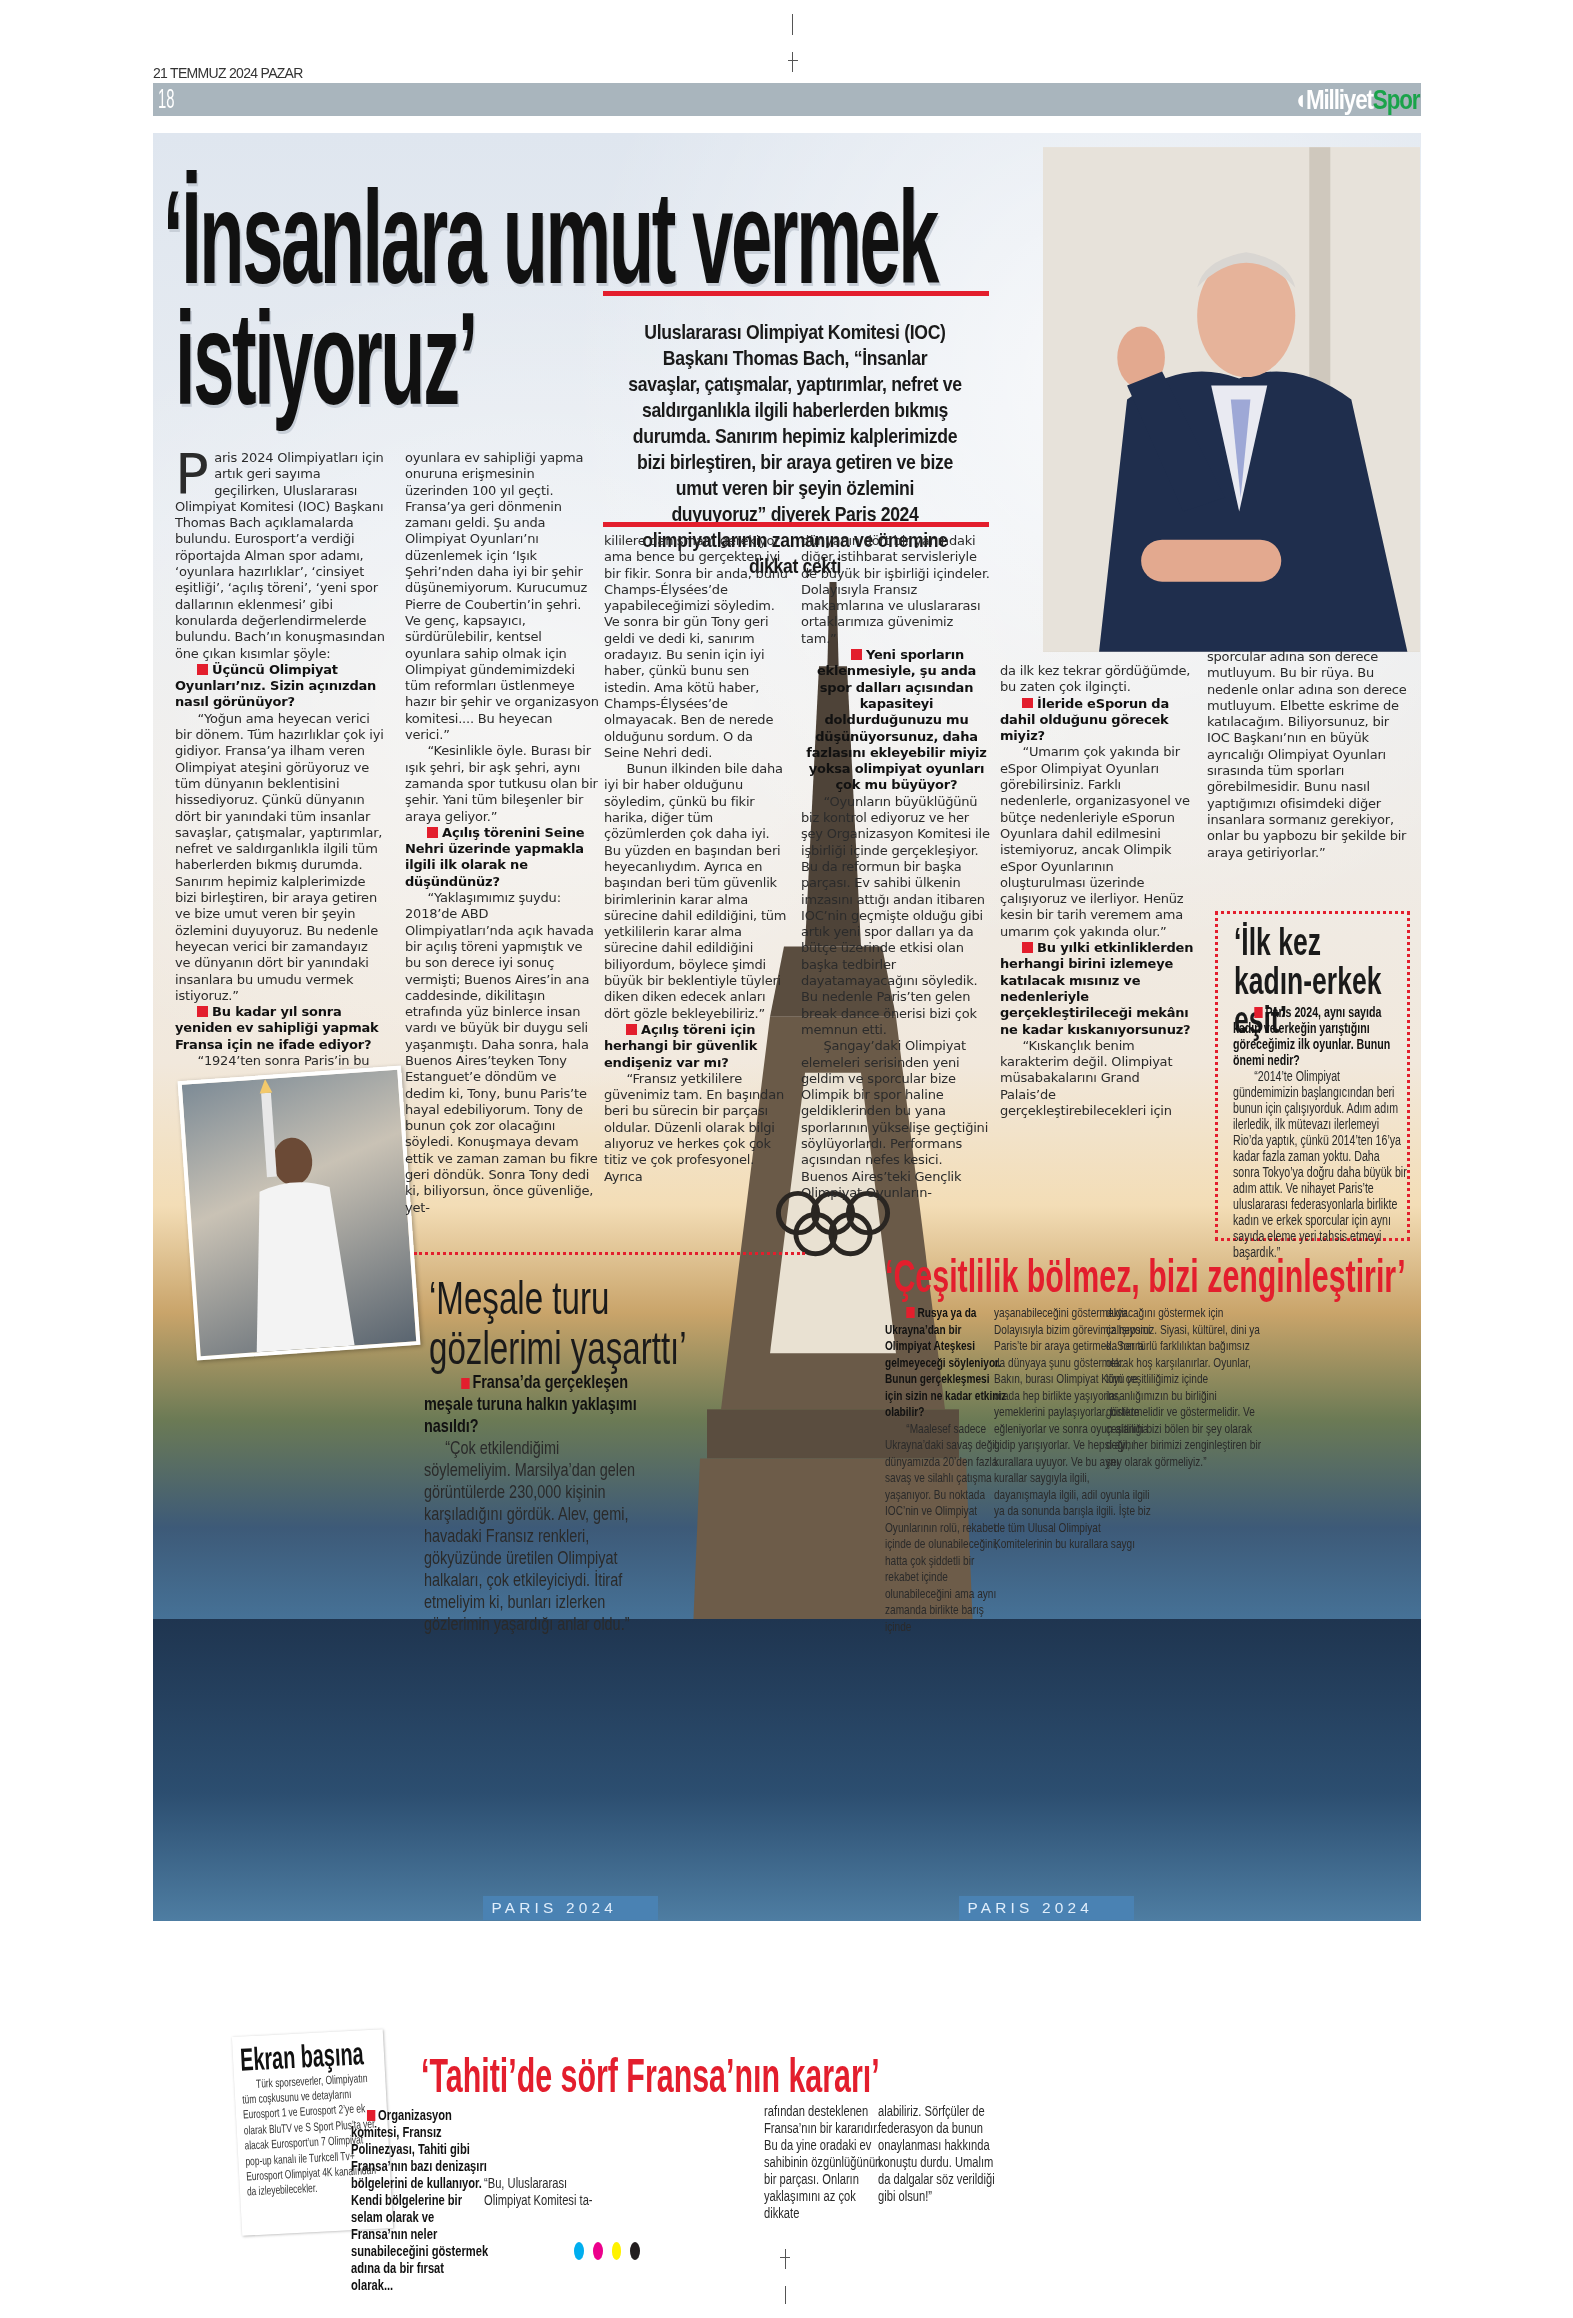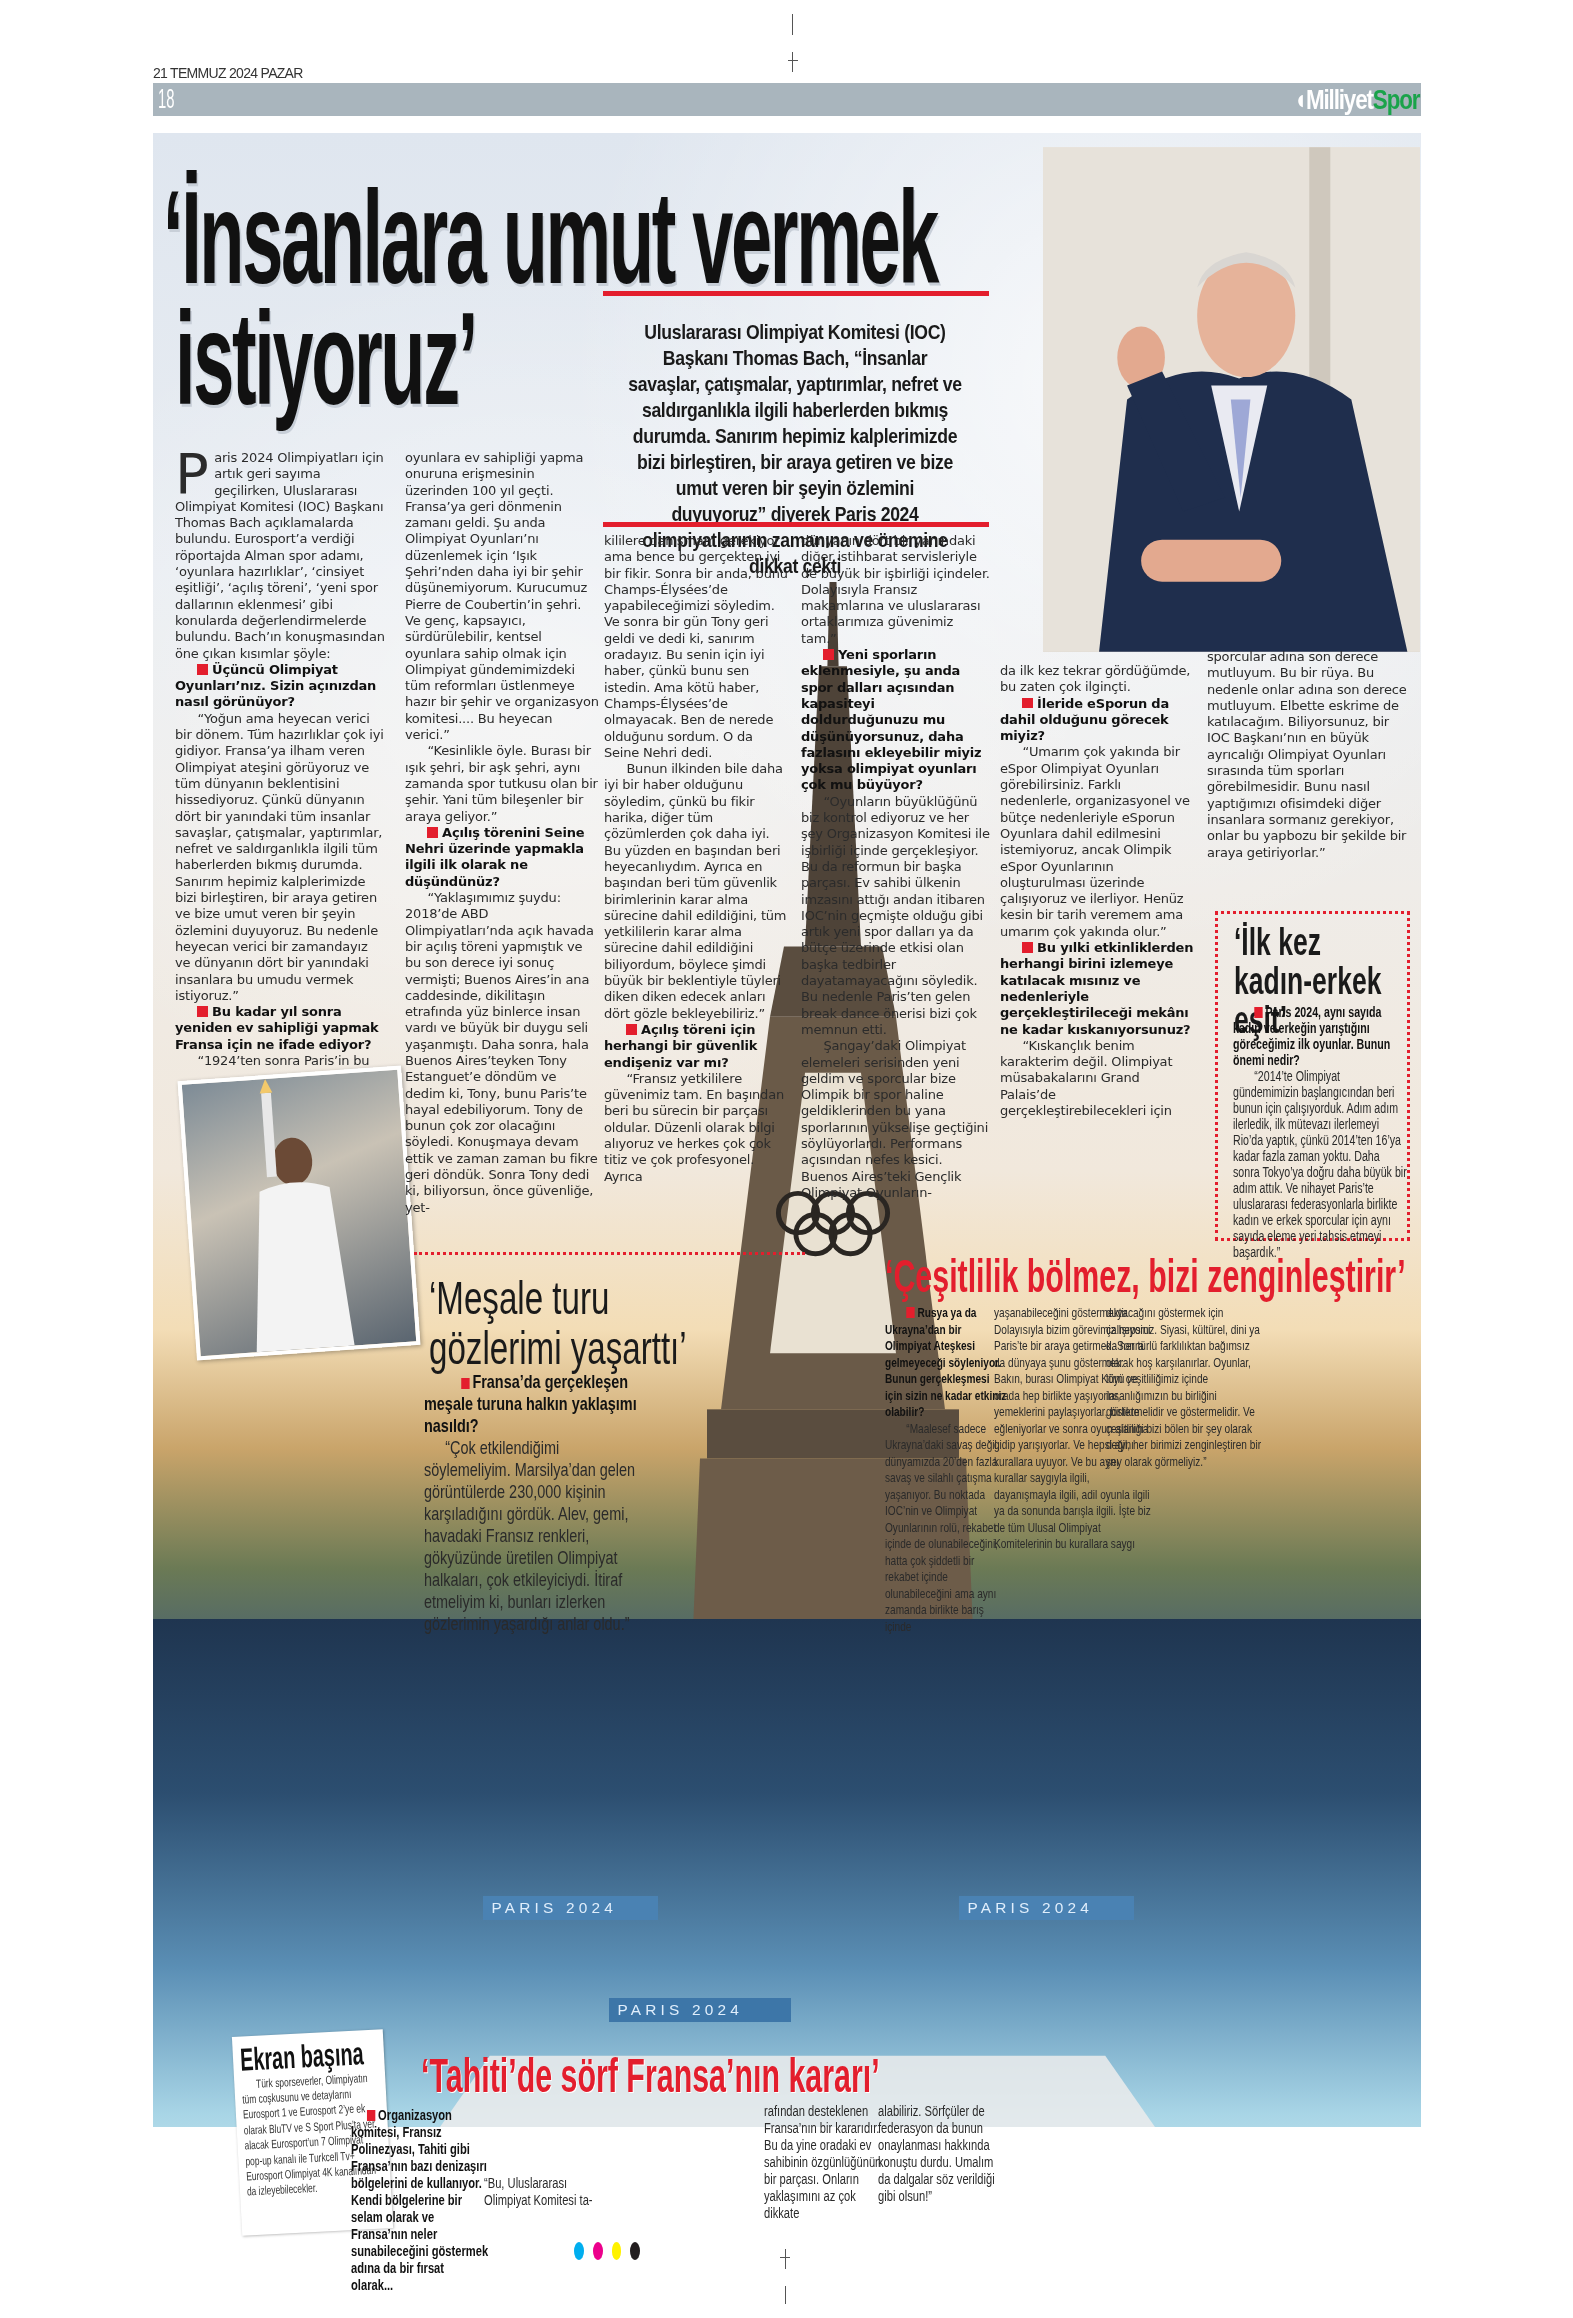--- a/index.html
+++ b/index.html
@@ -7,21 +7,21 @@
 body{position:relative;font-family:"DejaVu Sans",sans-serif;color:#222}
 .abs{position:absolute}
 .date{left:153px;top:65px;font-family:"Liberation Sans",sans-serif;font-size:14px;letter-spacing:-0.7px;color:#333}
 .date b{font-weight:normal}
 .crop-v{width:0.7px;background:#555}
 .crop-h{height:0.7px;background:#555}
 .band{left:153px;top:83px;width:1268px;height:33px;background:#a9b5bd}
 .pageno{left:158px;top:83px;font-family:"Liberation Sans",sans-serif;font-size:27px;color:#fff;line-height:33px;transform:scaleX(.55);transform-origin:left}
 .brand{right:154px;top:83px;height:33px;line-height:33px;font-family:"Liberation Sans",sans-serif;font-weight:bold;font-size:28px;letter-spacing:-1.4px;transform:scaleX(.8);transform-origin:right}
 .brand .m{color:#fff}.brand .s{color:#1aa34a}
-.canvas{left:153px;top:133px;width:1268px;height:1994px;overflow:hidden;
+.canvas{left:153px;top:133px;width:1268px;height:1788px;overflow:hidden;
  background:linear-gradient(180deg,#dfe6ef 0%,#e9edf2 22%,#efece8 38%,#f1e8dc 52%,#f3ddb6 60%,#c9a46a 66%,#6b7a55 72%,#3d5a78 78%,#4b7fa8 86%,#8fc4dd 92%,#bfe1ec 100%)}
 .clouds{left:0;top:0;width:1268px;height:1262px;background:radial-gradient(ellipse at 75% 20%,rgba(255,255,255,.7),transparent 40%),radial-gradient(ellipse at 30% 45%,rgba(255,255,255,.5),transparent 45%)}
 .tower{left:533px;top:449px;width:294px;height:1220px}
 .bach{left:890px;top:14px;width:377px;height:505px;background:linear-gradient(180deg,#ece9e3,#ddd6cc);overflow:hidden}
 .torch{left:34px;top:940px;width:224px;height:280px;background:linear-gradient(160deg,#7d8b96,#c9c2b5 40%,#5a6570);border:4.2px solid #fff;transform:rotate(-4deg);box-shadow:1.4px 1.4px 4.2px rgba(0,0,0,.3)}
 .stadium{left:0;top:1486px;width:1268px;height:582px;background:linear-gradient(180deg,#1f3550 0%,#2c4e70 30%,#5b8fb5 60%,#a8d5e6 85%,#cfeaf1 100%)}
 .court{left:294px;top:1893px;width:701px;height:182px;background:#ececec;opacity:.85;transform:perspective(421px) rotateX(40deg)}
 .hl1{left:163px;top:172px;font-family:"Liberation Sans",sans-serif;font-weight:bold;font-size:132px;line-height:1;letter-spacing:-4.2px;color:#111;transform:scaleX(.56);transform-origin:left top;white-space:nowrap;text-shadow:2.8px 2.8px 0 #c8cfd8}
 .hl2{left:175px;top:293px;font-family:"Liberation Sans",sans-serif;font-weight:bold;font-size:132px;line-height:1;letter-spacing:-4.2px;color:#111;transform:scaleX(.56);transform-origin:left top;white-space:nowrap;text-shadow:2.8px 2.8px 0 #c8cfd8}
 .redbar{height:4.9px;background:#e31e2d}
@@ -122,21 +122,21 @@
 
 <div class="abs col" style="left:604px;top:533px;width:186px">
   <p style="text-indent:0">kililere danışmam gerekiyor ama bence bu gerçekten iyi bir fikir. Sonra bir anda, bunu Champs-Élysées’de yapabileceğimizi söyledim. Ve sonra bir gün Tony geri geldi ve dedi ki, sanırım oradayız. Bu senin için iyi haber, çünkü bunu sen istedin. Ama kötü haber, Champs-Élysées’de olmayacak. Ben de nerede olduğunu sordum. O da Seine Nehri dedi.</p>
   <p>Bunun ilkinden bile daha iyi bir haber olduğunu söyledim, çünkü bu fikir harika, diğer tüm çözümlerden çok daha iyi. Bu yüzden en başından beri heyecanlıydım. Ayrıca en başından beri tüm güvenlik birimlerinin karar alma sürecine dahil edildiğini, tüm yetkililerin karar alma sürecine dahil edildiğini biliyordum, böylece şimdi büyük bir beklentiyle tüyleri diken diken edecek anları dört gözle bekleyebiliriz.”</p>
   <p class="q"><span class="sq"></span><span>Açılış töreni için herhangi bir güvenlik endişeniz var mı?</span></p>
   <p>“Fransız yetkililere güvenimiz tam. En başından beri bu sürecin bir parçası oldular. Düzenli olarak bilgi alıyoruz ve herkes çok çok titiz ve çok profesyonel. Ayrıca</p>
 </div>
 
 <div class="abs col" style="left:801px;top:533px;width:191px">
   <p style="text-indent:0">dünyanın dört bir yanındaki diğer istihbarat servisleriyle de büyük bir işbirliği içindeler. Dolayısıyla Fransız makamlarına ve uluslararası ortaklarımıza güvenimiz tam.”</p>
-  <p class="q" style=""><span class="sq"></span><span>Yeni sporların eklenmesiyle, şu anda spor dalları açısından kapasiteyi doldurduğunuzu mu düşünüyorsunuz, daha fazlasını ekleyebilir miyiz yoksa olimpiyat oyunları çok mu büyüyor?</span></p>
+  <p class="q" style="text-align:center"><span class="sq"></span><span>Yeni sporların eklenmesiyle, şu anda spor dalları açısından kapasiteyi doldurduğunuzu mu düşünüyorsunuz, daha fazlasını ekleyebilir miyiz yoksa olimpiyat oyunları çok mu büyüyor?</span></p>
   <p>“Oyunların büyüklüğünü biz kontrol ediyoruz ve her şey Organizasyon Komitesi ile işbirliği içinde gerçekleşiyor. Bu da reformun bir başka parçası. Ev sahibi ülkenin imzasını attığı andan itibaren IOC’nin geçmişte olduğu gibi artık yeni spor dalları ya da bütçe üzerinde etkisi olan başka tedbirler dayatamayacağını söyledik. Bu nedenle Paris’ten gelen break dance önerisi bizi çok memnun etti.</p>
   <p>Şangay’daki Olimpiyat elemeleri serisinden yeni geldim ve sporcular bize Olimpik bir spor haline geldiklerinden bu yana sporlarının yükselişe geçtiğini söylüyorlardı. Performans açısından nefes kesici. Buenos Aires’teki Gençlik Olimpiyat Oyunların-</p>
 </div>
 
 <div class="abs col" style="left:1000px;top:663px;width:196px">
   <p style="text-indent:0">da ilk kez tekrar gördüğümde, bu zaten çok ilginçti.</p>
   <p class="q"><span class="sq"></span><span>İleride eSporun da dahil olduğunu görecek miyiz?</span></p>
   <p>“Umarım çok yakında bir eSpor Olimpiyat Oyunları görebilirsiniz. Farklı nedenlerle, organizasyonel ve bütçe nedenleriyle eSporun Oyunlara dahil edilmesini istemiyoruz, ancak Olimpik eSpor Oyunlarının oluşturulması üzerinde çalışıyoruz ve ilerliyor. Henüz kesin bir tarih veremem ama umarım çok yakında olur.”</p>
   <p class="q"><span class="sq"></span><span>Bu yılki etkinliklerden herhangi birini izlemeye katılacak mısınız ve nedenleriyle gerçekleştirileceği mekânı ne kadar kıskanıyorsunuz?</span></p>
   <p>“Kıskançlık benim karakterim değil. Olimpiyat müsabakalarını Grand Palais’de gerçekleştirebilecekleri için</p>

